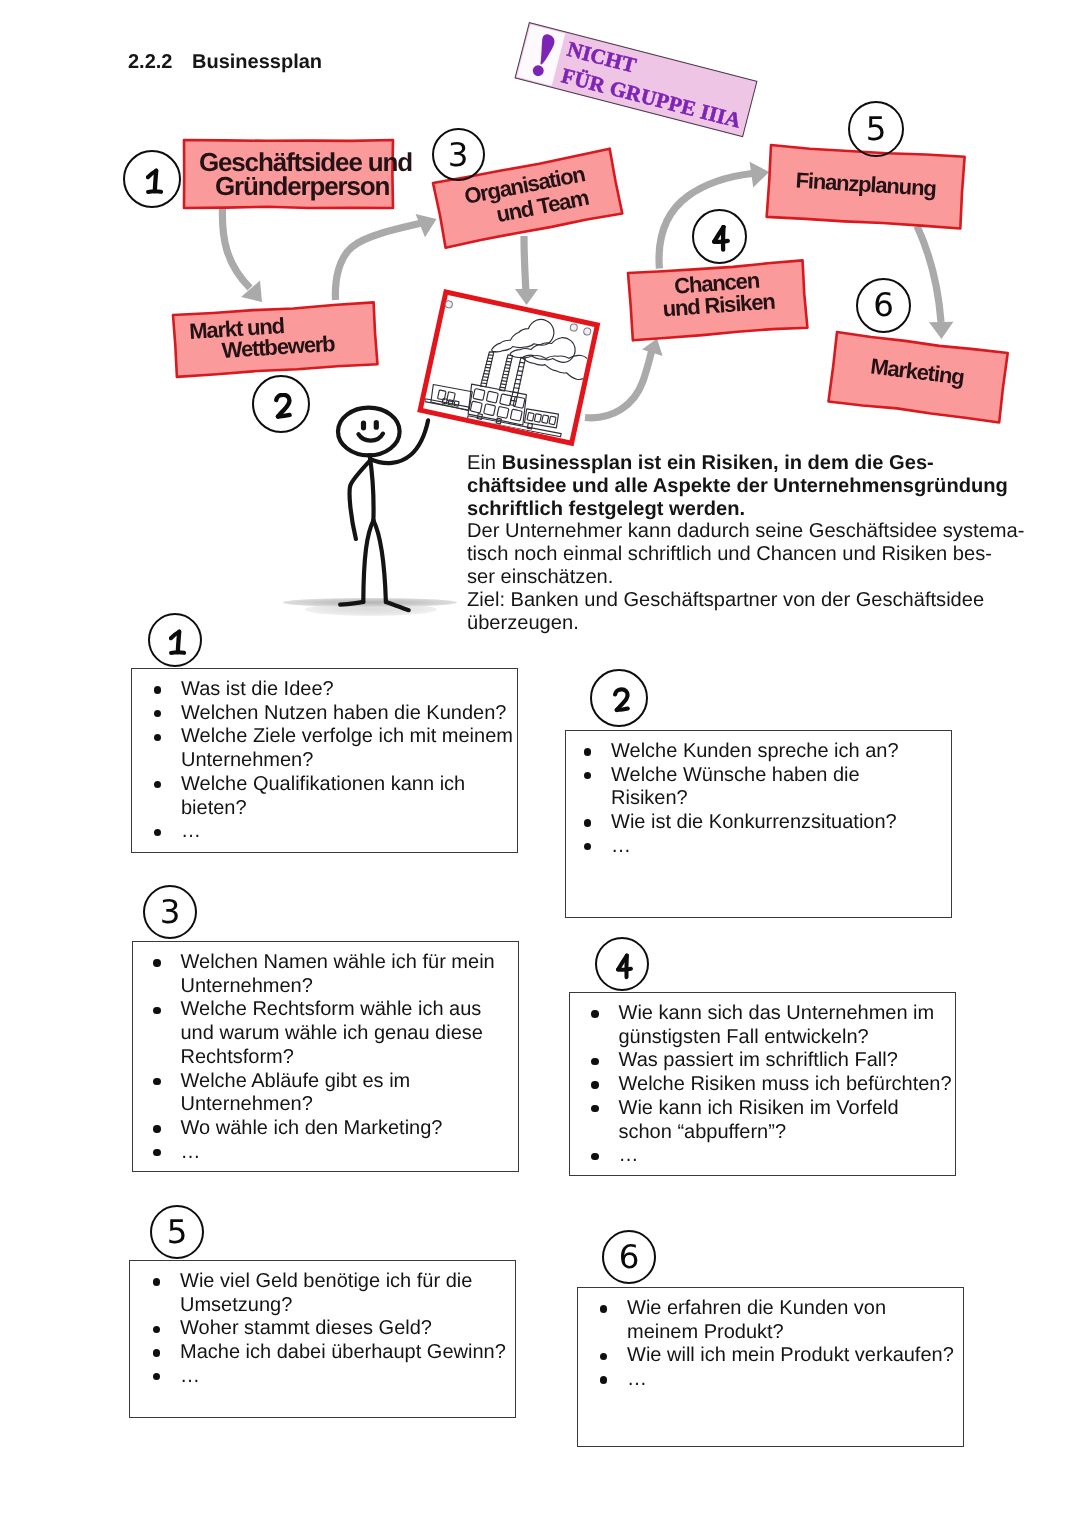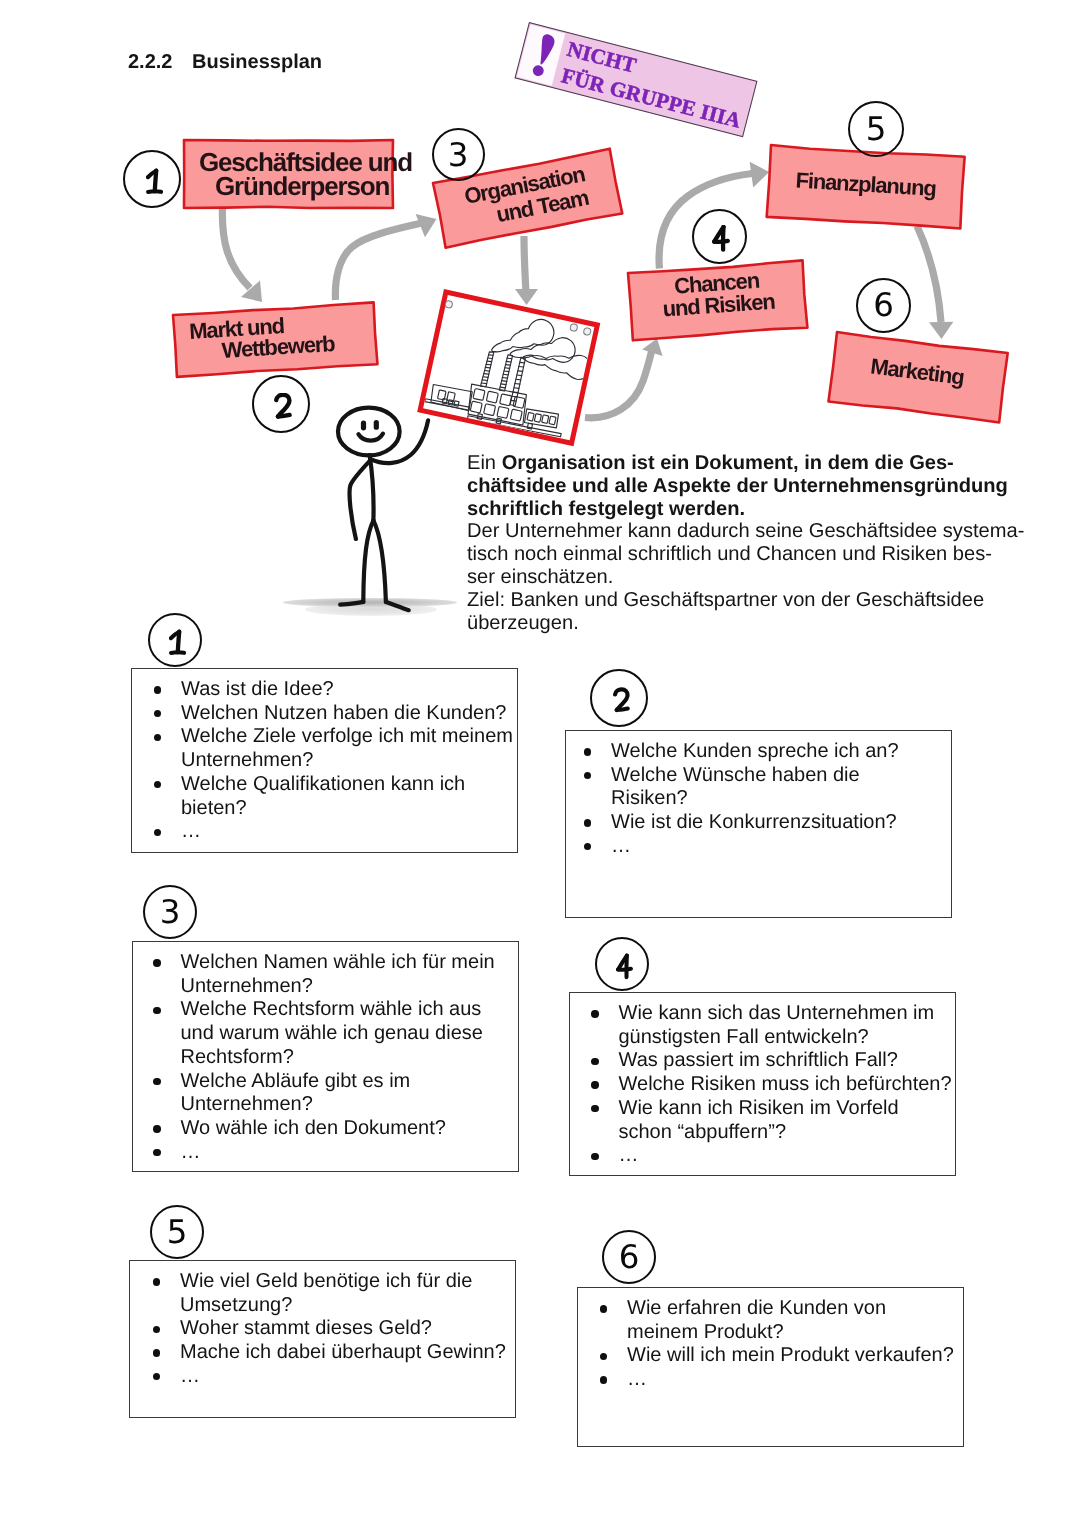--- a/index.html
+++ b/index.html
@@ -275,21 +275,21 @@
 <path d="M358.4 434.2 C363.6 442.6 377.8 443.2 383.0 433.6" fill="none" stroke="#141414" stroke-width="4.2" stroke-linecap="round" stroke-linejoin="round"></path>
 <path d="M369.6 455.0 C372.2 472 374.0 500 373.4 520.4" fill="none" stroke="#141414" stroke-width="4.2" stroke-linecap="round" stroke-linejoin="round"></path>
 <path d="M370.0 459.0 C385.0 465.6 400.0 464.0 410.6 455.0 C419.8 447.2 425.4 433.0 428.1 420.4" fill="none" stroke="#141414" stroke-width="4.2" stroke-linecap="round" stroke-linejoin="round"></path>
 <path d="M371.0 459.5 C363.0 468.0 352.6 479.0 350.4 485.2 C348.2 491.6 350.4 516.0 355.9 538.9" fill="none" stroke="#141414" stroke-width="4.2" stroke-linecap="round" stroke-linejoin="round"></path>
 <path d="M373.4 520.4 C366.8 534.0 363.6 556.0 363.3 601.9" fill="none" stroke="#141414" stroke-width="4.2" stroke-linecap="round" stroke-linejoin="round"></path>
 <path d="M373.4 520.4 C380.2 534.0 384.4 556.0 385.9 601.9" fill="none" stroke="#141414" stroke-width="4.2" stroke-linecap="round" stroke-linejoin="round"></path>
 <path d="M363.3 601.9 C357.0 603.4 347.0 604.2 340.2 604.6" fill="none" stroke="#141414" stroke-width="4.2" stroke-linecap="round" stroke-linejoin="round"></path>
 <path d="M385.9 601.9 C391.8 604.0 402.4 608.0 408.7 610.2" fill="none" stroke="#141414" stroke-width="4.2" stroke-linecap="round" stroke-linejoin="round"></path>
 </svg>
 <div id="desc">
-<div class="dline"><span>Ein </span><b>Organisation ist ein Dokument, in dem die Ges-</b></div>
+<div class="dline"><span>Ein </span><b>Businessplan ist ein Risiken, in dem die Ges-</b></div>
 <div class="dline"><b>chäftsidee und alle Aspekte der Unternehmensgründung</b></div>
 <div class="dline"><b>schriftlich festgelegt werden.</b></div>
 <div class="dline"><span>Der Unternehmer kann dadurch seine Geschäftsidee systema-</span></div>
 <div class="dline"><span>tisch noch einmal schriftlich und Chancen und Risiken bes-</span></div>
 <div class="dline"><span>ser einschätzen.</span></div>
 <div class="dline"><span>Ziel: Banken und Geschäftspartner von der Geschäftsidee</span></div>
 <div class="dline"><span>überzeugen.</span></div>
 </div>
 <div class="qbox" style="left:130.5px;top:668px;width:387px;height:185px;">
       <ul style="left:40.5px;top:9px;">
@@ -368,21 +368,21 @@
           <span class="qln">und warum wähle ich genau diese</span>
           <span class="qln">Rechtsform?</span>
         </li>
         <li>
           <i class="bul" style="left:-27.2px;top:8.3px;"></i>
           <span class="qln">Welche Abläufe gibt es im</span>
           <span class="qln">Unternehmen?</span>
         </li>
         <li>
           <i class="bul" style="left:-27.2px;top:8.3px;"></i>
-          <span class="qln">Wo wähle ich den Dokument?</span>
+          <span class="qln">Wo wähle ich den Marketing?</span>
         </li>
         <li>
           <i class="bul" style="left:-27.2px;top:8.3px;"></i>
           <span class="qln">…</span>
         </li>
       </ul>
     </div>
 <div class="circ" style="left:143px;top:885px;width:54px;height:54px;">
       <span style="font-size:32.5px;transform:translateY(0px);">3</span>
     </div>

